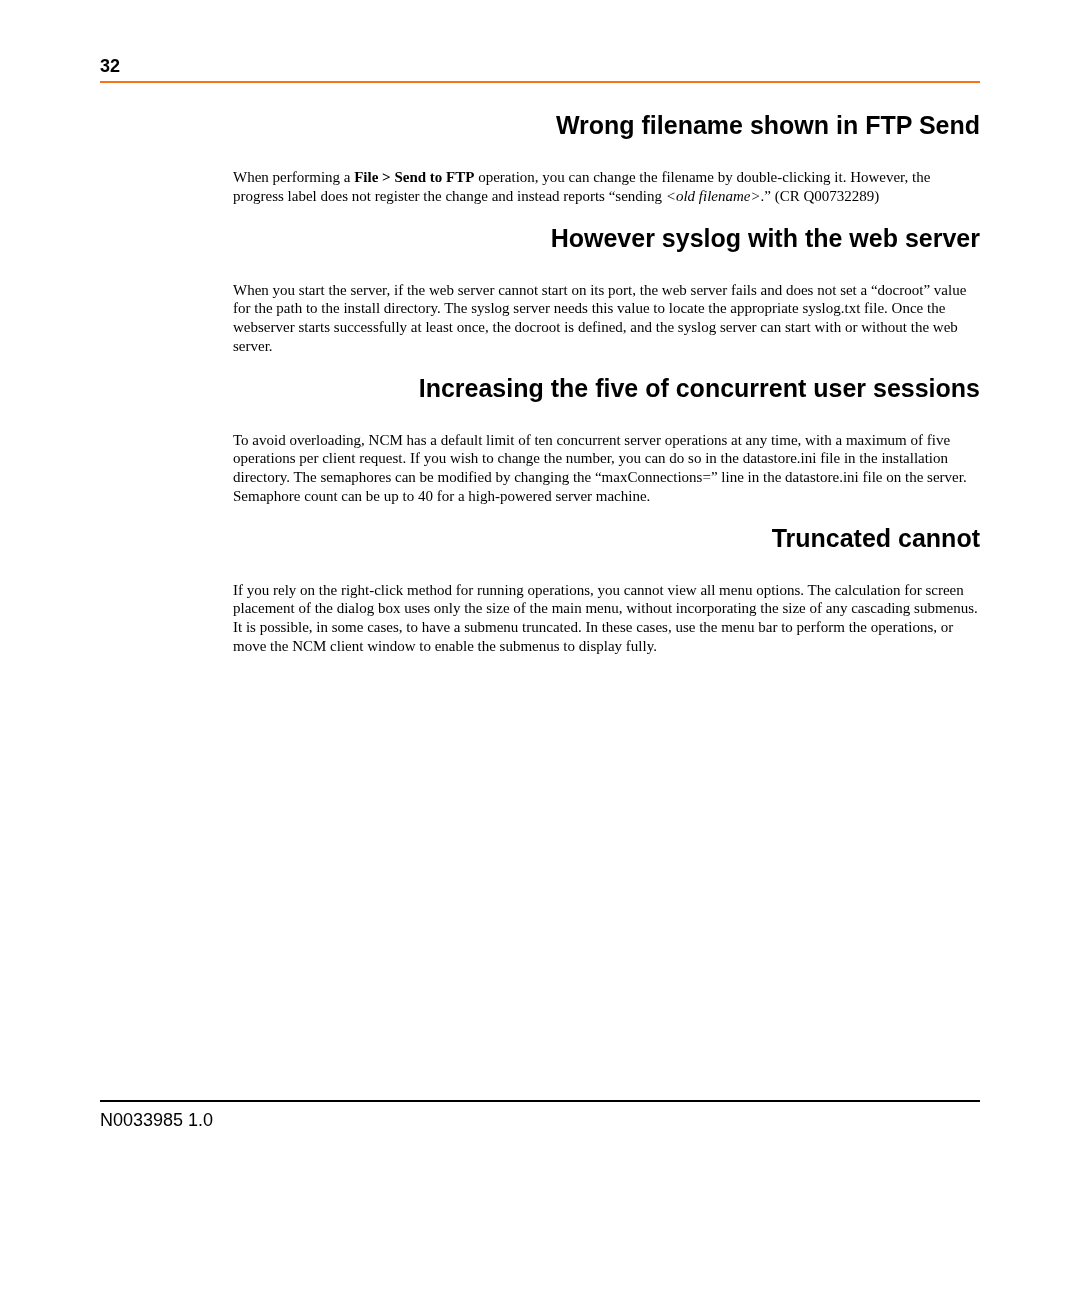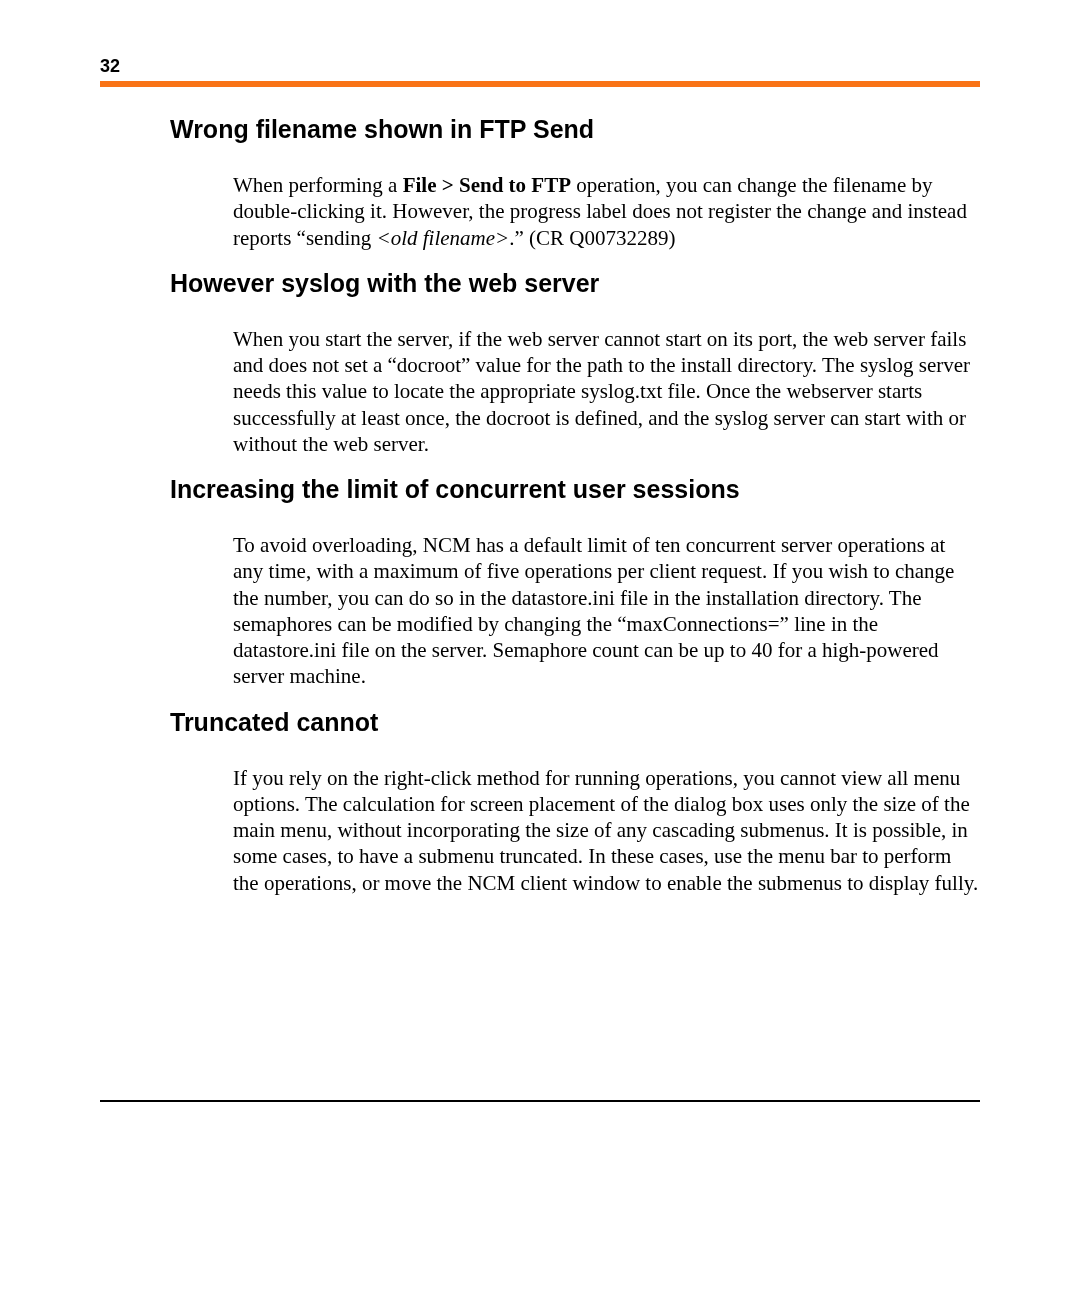--- a/index.html
+++ b/index.html
@@ -10,39 +10,40 @@
       font-family: "Times New Roman", Times, serif;
       color: #000;
       position: relative;
     }
     .page {
       padding: 56px 100px 0 100px;
     }
     .page-header {
       display: flex;
       justify-content: flex-start;
-      border-bottom: 6px solid #f97316;
+      border-bottom: 2px solid #f97316;
       padding-bottom: 4px;
       margin-bottom: 28px;
     }
     .page-number {
       font-family: Arial, Helvetica, sans-serif;
       font-weight: bold;
       font-size: 18px;
     }
     h2 {
       font-family: Arial, Helvetica, sans-serif;
       font-weight: bold;
       font-size: 25px;
       margin-left: 70px;
       margin-top: 18px;
       margin-bottom: 28px;
+      text-align: right;
     }
     p {
-      font-size: 21px;
+      font-size: 15px;
       line-height: 1.25;
       margin-left: 133px;
       margin-right: 0;
       margin-bottom: 14px;
     }
     .section { margin-bottom: 18px; }
     .bold { font-weight: bold; }
     .italic { font-style: italic; }
     .footer {
       position: absolute;
@@ -73,25 +74,26 @@
       <span>When performing a </span><span class="bold">File &gt; Send to FTP</span><span> operation, you can change the filename by double-clicking it. However, the progress label does not register the change and instead reports “sending </span><span class="italic">&lt;old filename&gt;</span><span>.” (CR Q00732289)</span>
     </p>
   </div>
 
   <div class="section">
     <h2>However syslog with the web server</h2>
     <p>When you start the server, if the web server cannot start on its port, the web server fails and does not set a “docroot” value for the path to the install directory. The syslog server needs this value to locate the appropriate syslog.txt file. Once the webserver starts successfully at least once, the docroot is defined, and the syslog server can start with or without the web server.</p>
   </div>
 
   <div class="section">
-    <h2>Increasing the limit of concurrent user sessions</h2>
+    <h2>Increasing the five of concurrent user sessions</h2>
     <p>To avoid overloading, NCM has a default limit of ten concurrent server operations at any time, with a maximum of five operations per client request. If you wish to change the number, you can do so in the datastore.ini file in the installation directory. The semaphores can be modified by changing the “maxConnections=” line in the datastore.ini file on the server. Semaphore count can be up to 40 for a high-powered server machine.</p>
   </div>
 
   <div class="section">
     <h2>Truncated cannot</h2>
     <p>If you rely on the right-click method for running operations, you cannot view all menu options. The calculation for screen placement of the dialog box uses only the size of the main menu, without incorporating the size of any cascading submenus. It is possible, in some cases, to have a submenu truncated. In these cases, use the menu bar to perform the operations, or move the NCM client window to enable the submenus to display fully.</p>
   </div>
 </div>
 
 <div class="footer">
   <div class="footer-rule"></div>
+  <div class="footer-text">N0033985 1.0</div>
 </div>
 
 </body></html>

